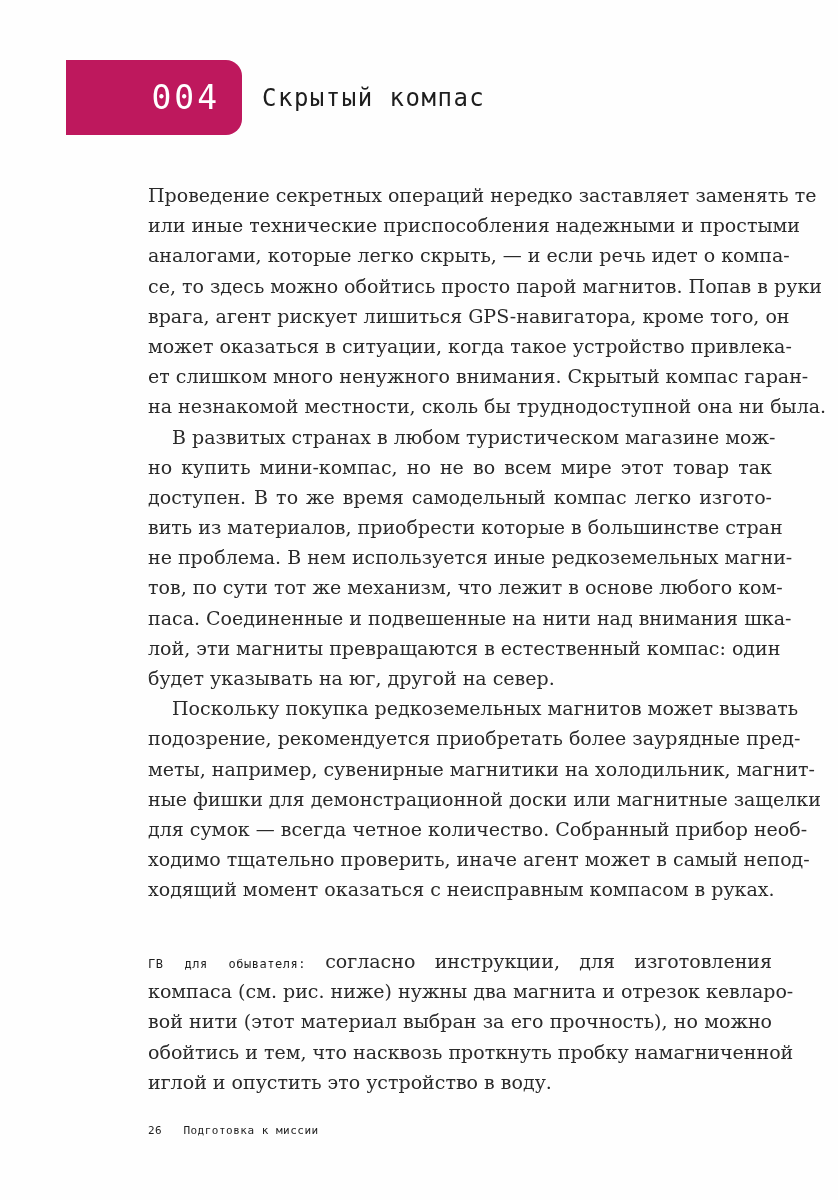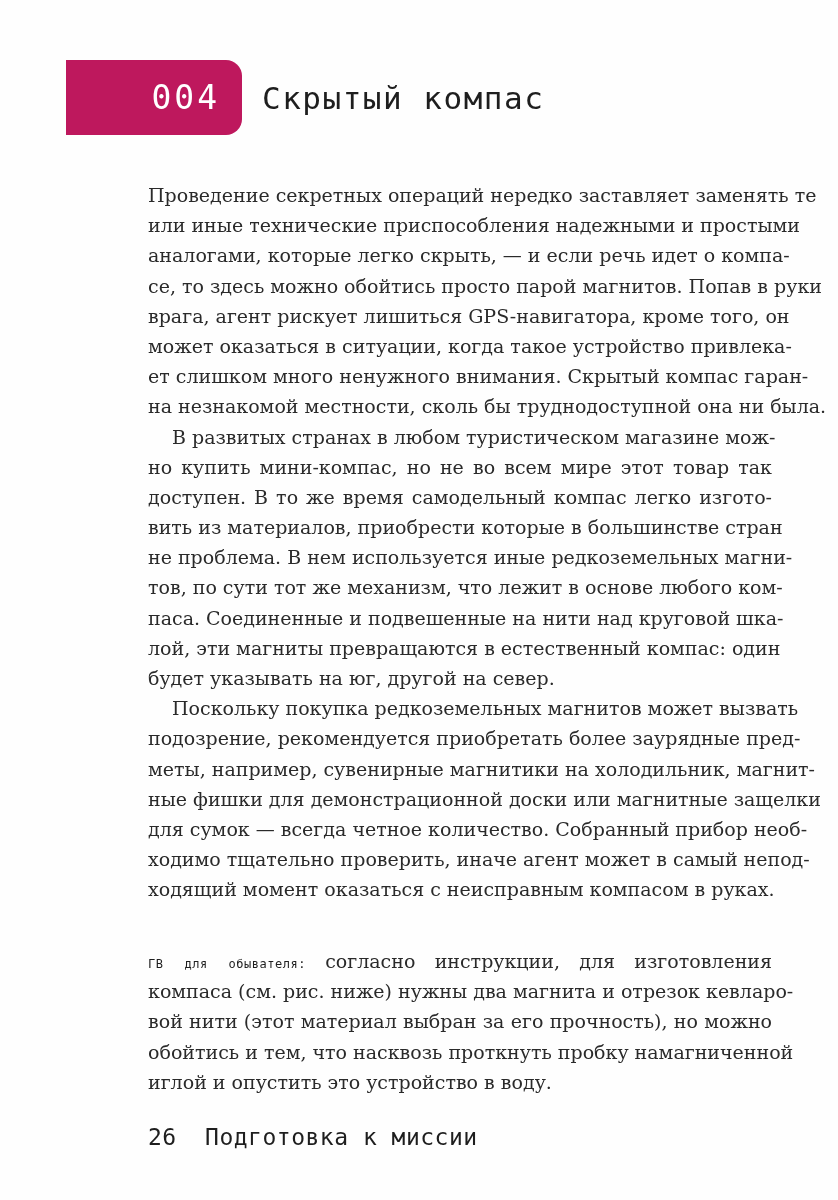--- a/index.html
+++ b/index.html
@@ -33,21 +33,21 @@
       line-height: 40px;
       color: #ffffff;
       letter-spacing: 3px;
       font-weight: normal;
     }
     .chapter-title {
       position: absolute;
       left: 262px;
       top: 76px;
       font-family: "DejaVu Sans Mono", monospace;
-      font-size: 31px;
+      font-size: 24px;
       line-height: 44px;
       color: #1e1e1e;
       letter-spacing: 1.5px;
       white-space: nowrap;
       margin: 0;
       font-weight: normal;
     }
     .text-block {
       position: absolute;
       left: 148px;
@@ -85,21 +85,21 @@
       font-family: "DejaVu Sans Mono", monospace;
       font-size: 12px;
       color: #1e1e1e;
       letter-spacing: 0.5px;
     }
     .footer {
       position: absolute;
       left: 148px;
       top: 1124px;
       font-family: "DejaVu Sans Mono", monospace;
-      font-size: 23px;
+      font-size: 11px;
       color: #1e1e1e;
       white-space: nowrap;
       letter-spacing: 0.5px;
     }
     .footer .page-number {
       margin-right: 14px;
     }
   </style>
 </head>
 <body>
@@ -120,21 +120,21 @@
     <span class="line">ет слишком много ненужного внимания. Скрытый компас гаран-</span>
     <span class="line">на незнакомой местности, сколь бы труднодоступной она ни была.</span>
   </div>
   <div class="paragraph">
     <span class="line indent">В развитых странах в любом туристическом магазине мож-</span>
     <span class="line">но купить мини-компас, но не во всем мире этот товар так</span>
     <span class="line">доступен. В то же время самодельный компас легко изгото-</span>
     <span class="line">вить из материалов, приобрести которые в большинстве стран</span>
     <span class="line">не проблема. В нем используется иные редкоземельных магни-</span>
     <span class="line">тов, по сути тот же механизм, что лежит в основе любого ком-</span>
-    <span class="line">паса. Соединенные и подвешенные на нити над круговой шка-</span>
+    <span class="line">паса. Соединенные и подвешенные на нити над внимания шка-</span>
     <span class="line">лой, эти магниты превращаются в естественный компас: один</span>
     <span class="line last">будет указывать на юг, другой на север.</span>
   </div>
   <div class="paragraph">
     <span class="line indent">Поскольку покупка редкоземельных магнитов может вызвать</span>
     <span class="line">подозрение, рекомендуется приобретать более заурядные пред-</span>
     <span class="line">меты, например, сувенирные магнитики на холодильник, магнит-</span>
     <span class="line">ные фишки для демонстрационной доски или магнитные защелки</span>
     <span class="line">для сумок — всегда четное количество. Собранный прибор необ-</span>
     <span class="line">ходимо тщательно проверить, иначе агент может в самый непод-</span>

